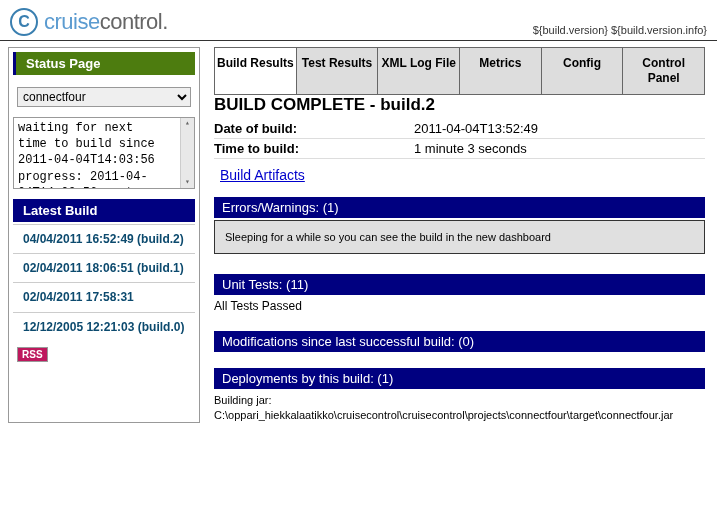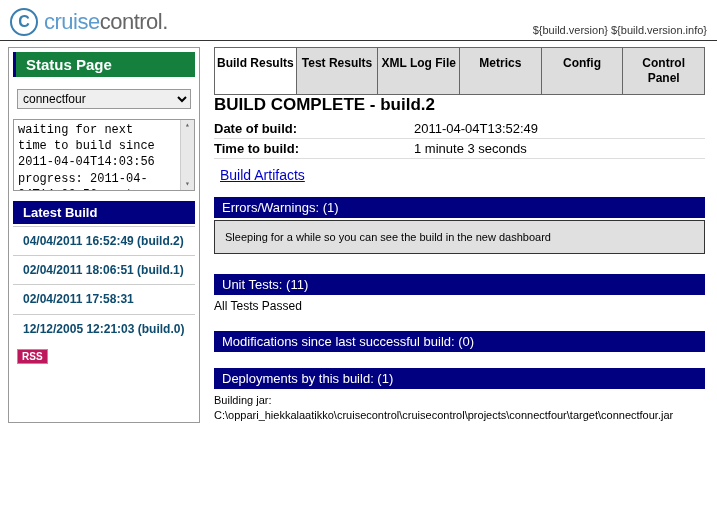--- a/index.html
+++ b/index.html
@@ -5,21 +5,21 @@
     * { box-sizing: border-box; margin: 0; padding: 0; }
     body { font-family: Arial, Helvetica, sans-serif; font-size: 12px; background: #fff; width: 717px; height: 506px; overflow: hidden; }
     .header { display: flex; align-items: center; justify-content: space-between; padding: 8px 10px 4px 10px; border-bottom: 1px solid #333; }
     .logo { display: flex; align-items: center; gap: 6px; }
     .logo-icon { width: 28px; height: 28px; border: 2px solid #3a7fb0; border-radius: 50%; display: flex; align-items: center; justify-content: center; color: #3a7fb0; font-weight: bold; font-size: 16px; }
     .logo-text { font-size: 22px; color: #666; letter-spacing: -0.5px; }
     .logo-text .cruise { color: #5b9bd0; }
     .version-info { font-size: 11px; color: #333; align-self: flex-end; }
     .container { display: flex; gap: 14px; padding: 6px 8px; }
     .sidebar { width: 192px; border: 1px solid #999; background: #fff; display: flex; flex-direction: column; }
-    .status-header { background: #15803d; color: #fff; font-weight: bold; font-size: 15px; padding: 4px 8px 4px 10px; margin: 4px 4px 8px 4px; border-left: 3px solid #000080; }
+    .status-header { background: #4d7c0f; color: #fff; font-weight: bold; font-size: 13px; padding: 4px 8px 4px 10px; margin: 4px 4px 8px 4px; border-left: 3px solid #000080; }
     .project-select { margin: 4px 8px 10px 8px; }
     .project-select select { width: 100%; font-size: 12px; padding: 1px; border: 1px solid #999; }
     .log-area { margin: 0 4px 10px 4px; font-family: "Courier New", monospace; font-size: 12px; border: 1px solid #999; padding: 2px 4px; height: 72px; overflow: hidden; line-height: 1.35; position: relative; }
     .log-scroll { position: absolute; right: 0; top: 0; bottom: 0; width: 14px; background: #e8e8e8; border-left: 1px solid #ccc; display: flex; flex-direction: column; justify-content: space-between; align-items: center; font-size: 8px; color: #666; }
     .latest-header { background: #000080; color: #fff; font-weight: bold; font-size: 13px; padding: 4px 8px 4px 10px; margin: 0 4px 2px 4px; }
     .build-link { color: #0c4a6e; font-weight: bold; font-size: 12px; padding: 6px 8px 6px 10px; margin: 0 4px; border-top: 1px solid #ccc; cursor: pointer; line-height: 1.35; }
     .build-link:first-of-type { border-top: none; }
     .rss { margin: 6px 8px; }
     .rss-badge { display: inline-block; background: #be185d; color: #fff; font-weight: bold; font-size: 10px; padding: 1px 4px; border: 1px solid #999; }
     .main { flex: 1; padding-right: 4px; }

